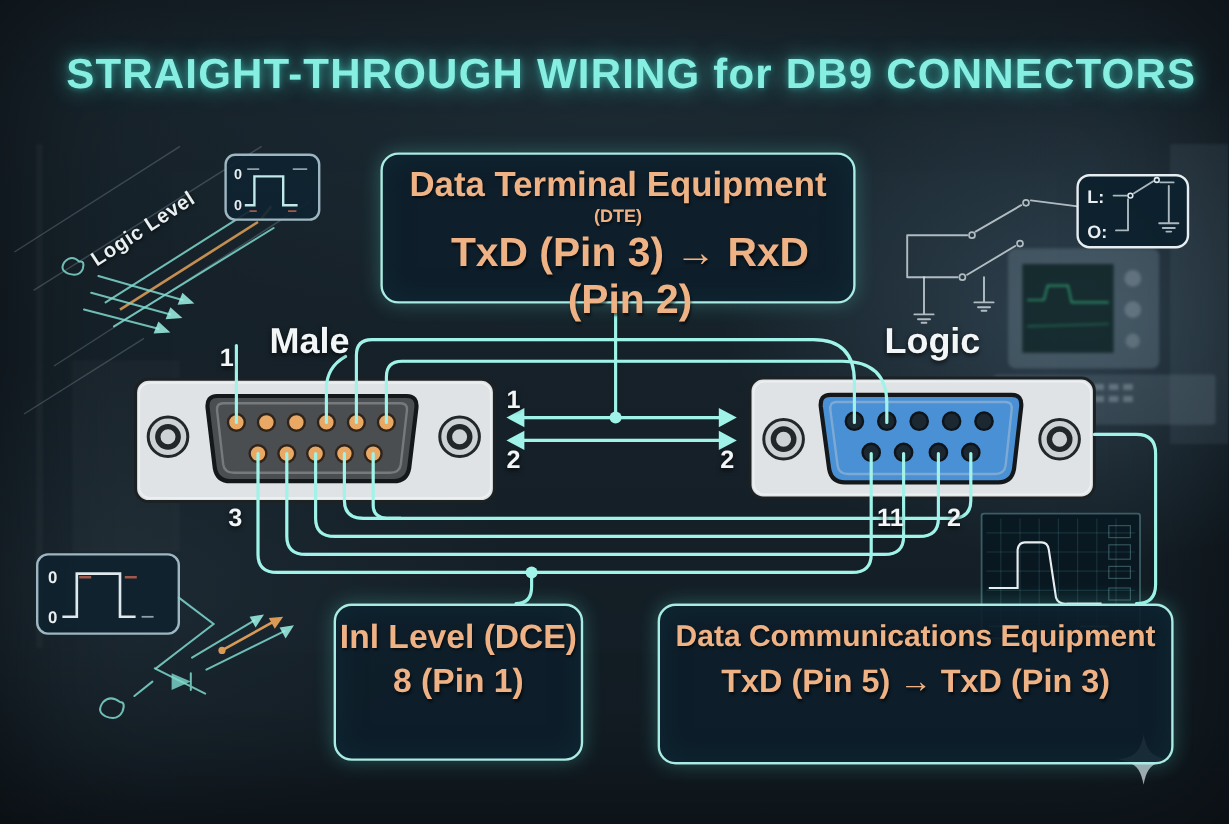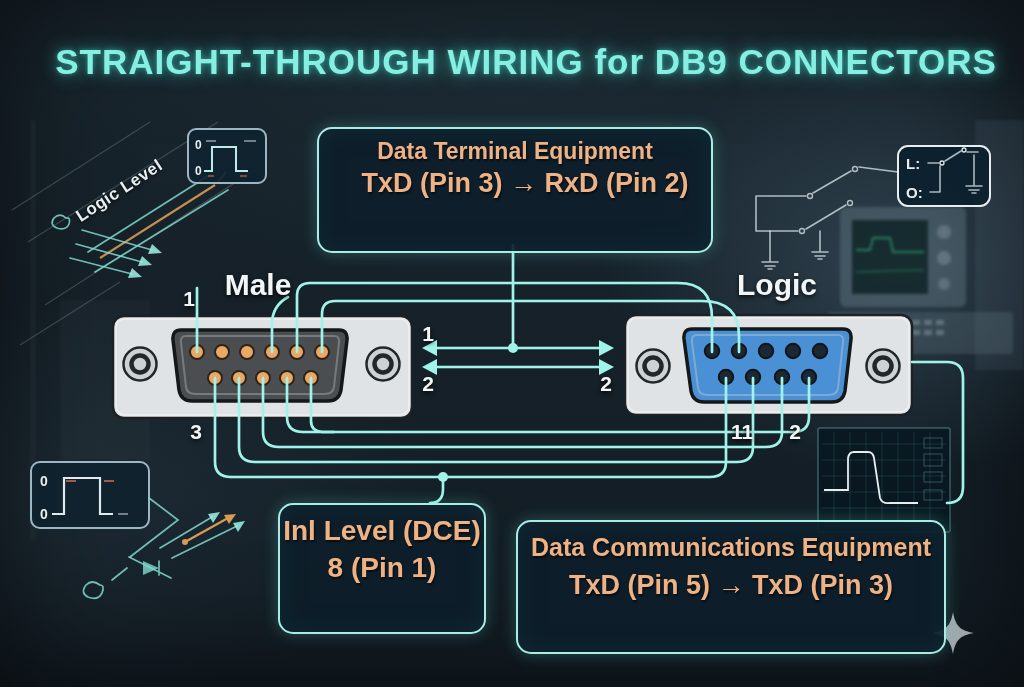--- a/index.html
+++ b/index.html
@@ -22,24 +22,24 @@
     text-shadow:0 0 18px rgba(70,235,220,.65),0 0 5px rgba(70,235,220,.45);
     margin-left:28px;
   }
   .infobox{
     position:absolute;z-index:3;background:rgba(13,30,42,.9);
     border:2px solid #a9ece3;border-radius:15px;text-align:center;font-weight:bold;
     color:#efb285;box-shadow:0 0 16px rgba(90,230,215,.28), inset 0 0 24px rgba(15,50,62,.6);
     text-shadow:1px 2px 2px rgba(0,0,0,.55);
   }
   #dte{left:317px;top:127px;width:392px;height:113px;padding-top:9px;}
-  #dte .bx-l1{font-size:23px;} #dte .bx-l2{font-size:15px;margin-top:1px;} #dte .bx-l3{font-size:27px;margin-top:3px;margin-left:20px;}
+  #dte .bx-l1{font-size:29px;} #dte .bx-l2{font-size:15px;margin-top:1px;} #dte .bx-l3{font-size:34px;margin-top:3px;margin-left:20px;}
   #dceL{left:278px;top:503px;width:204px;height:120px;padding-top:7px;}
   #dceL div{font-size:28px;line-height:37px;}
-  #dceR{left:516px;top:503px;width:426px;height:123px;padding-top:7px;margin-top:17px;}
+  #dceR{left:548px;top:503px;width:426px;height:123px;padding-top:7px;}
   #dceR .bx-l1{font-size:25px;line-height:36px;} #dceR .bx-l2,#dceR .bx-l3{font-size:27px;line-height:40px;}
   .wlbl{
     position:absolute;z-index:3;color:#f3f6f7;font-weight:bold;
     text-shadow:0 2px 4px rgba(0,0,0,.75);transform:translateX(-50%);white-space:nowrap;
   }
   .cname{font-size:30px;text-align:right;} .pnum{font-size:21px;}
   .logiclvl{
     position:absolute;z-index:3;left:78px;top:208px;color:#e9f0f2;font-weight:bold;
     font-size:17px;letter-spacing:.5px;transform:rotate(-33deg);transform-origin:left center;
     text-shadow:0 1px 3px rgba(0,0,0,.7);
@@ -253,20 +253,21 @@
       <circle cx="443" cy="477" r="5" fill="#9ff3e8"></circle>
     </g>
 
     <path d="M953,612 C955.5,626 960,630.5 974,633 C960,635.5 955.5,640 953,654 C950.5,640 946,635.5 932,633 C946,630.5 950.5,626 953,612 Z" fill="#b9c1c7" opacity=".85"></path>
   </svg>
 
   <div class="title">STRAIGHT-THROUGH WIRING for DB9 CONNECTORS</div>
 
   <div class="infobox" id="dte">
     <div class="bx-l1">Data Terminal Equipment</div>
+    <div class="bx-l2">(DTE)</div>
     <div class="bx-l3">TxD (Pin 3) → RxD (Pin 2)</div>
   </div>
 
   <div class="infobox" id="dceL">
     <div>Inl Level (DCE)</div>
     <div>8 (Pin 1)</div>
   </div>
 
   <div class="infobox" id="dceR">
     <div class="bx-l1">Data Communications Equipment</div>

